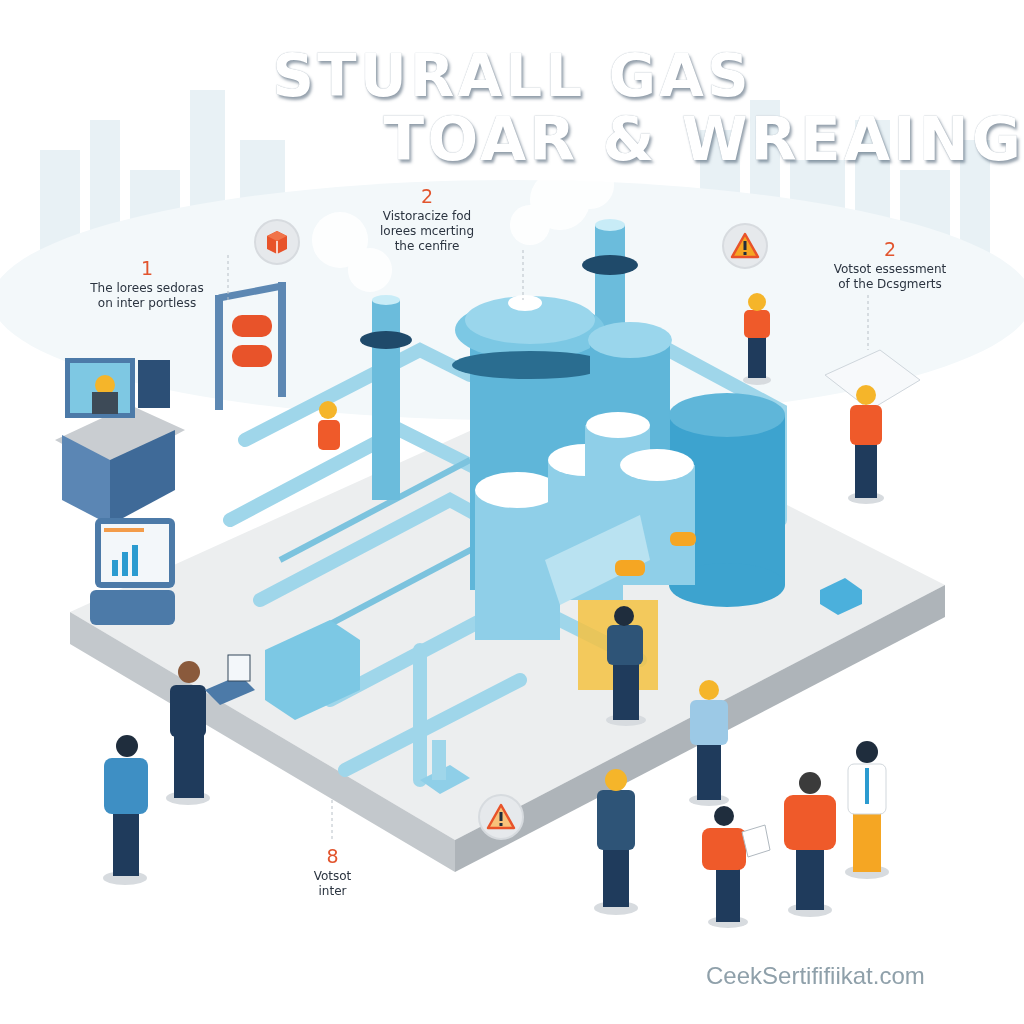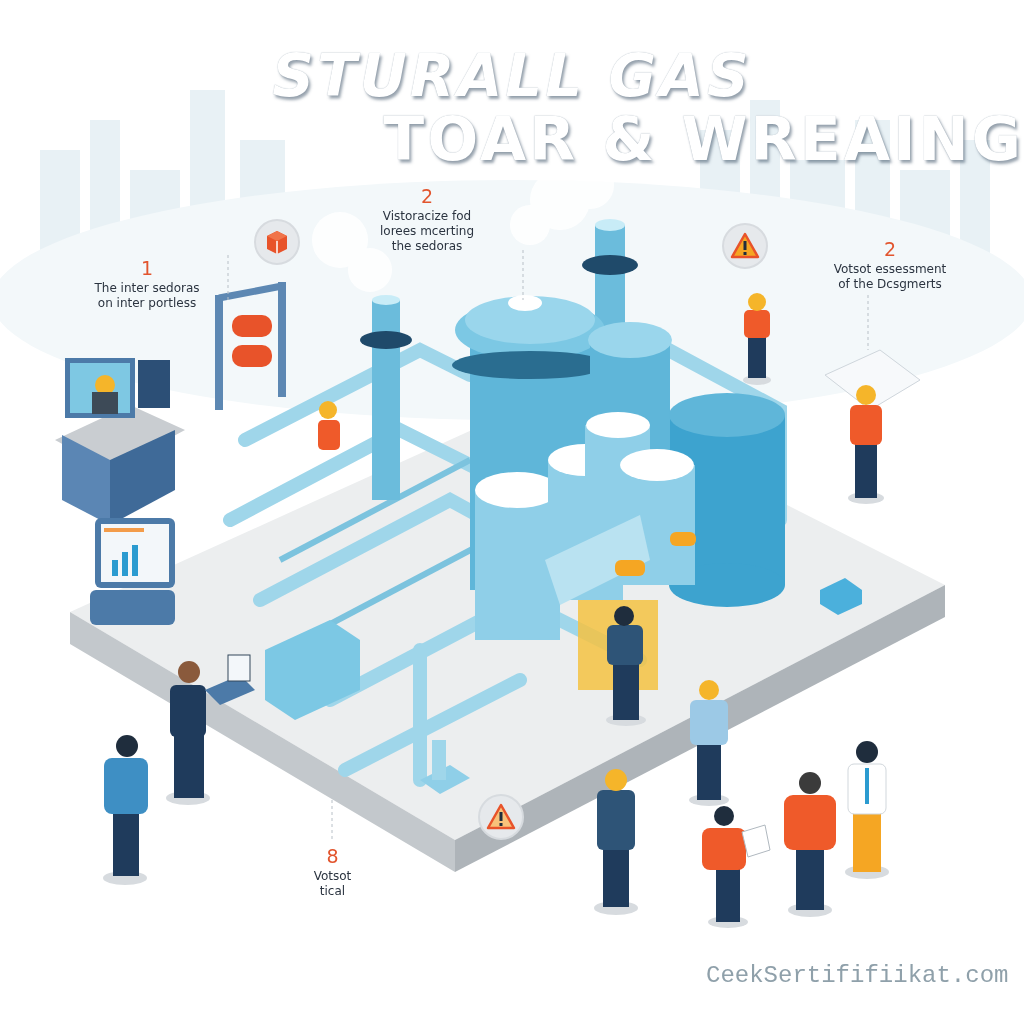--- a/index.html
+++ b/index.html
@@ -1,25 +1,25 @@
 <!DOCTYPE html>
 <html><head>
 <meta charset="utf-8">
 <style>
   html,body{margin:0;padding:0;background:#ffffff;}
   body{width:1024px;height:1024px;overflow:hidden;position:relative;font-family:"DejaVu Sans",sans-serif;}
   #scene{position:absolute;left:0;top:0;width:1024px;height:1024px;}
   .title{position:absolute;left:0;width:1024px;text-align:center;font-family:"DejaVu Sans",sans-serif;font-weight:bold;color:#ffffff;letter-spacing:3px;
     text-shadow:2px 3px 3px rgba(70,90,110,0.55),0 0 1px #9aa8b4;}
-  .title.l1{top:42px;font-size:58px;font-style:italic;}
+  .title.l1{top:42px;font-size:58px;}
   .title.l2{top:104px;font-size:60px;text-align:right;}
   .callout{position:absolute;text-align:center;color:#2b3440;font-size:12px;line-height:15px;}
   .callout .num{display:block;color:#e2552e;font-size:19px;line-height:22px;margin-bottom:2px;}
   .icon-badge{position:absolute;width:42px;height:42px;border-radius:50%;background:#e6e9ec;border:2px solid #d7dbdf;}
-  .watermark{position:absolute;left:706px;top:962px;font-family:Liberation Mono, monospace;font-size:24px;color:#8fa0aa;}
+  .watermark{position:absolute;left:706px;top:962px;font-family:Liberation Sans, sans-serif;font-size:24px;color:#8fa0aa;}
 </style>
 </head>
 <body>
 
 <svg id="scene" viewBox="0 0 1024 1024" xmlns="http://www.w3.org/2000/svg">
 
   <g fill="#e8f1f5">
     <rect x="40" y="150" width="40" height="110"></rect>
     <rect x="90" y="120" width="30" height="140"></rect>
     <rect x="130" y="170" width="50" height="90"></rect>
@@ -227,41 +227,41 @@
     <line x1="332" y1="800" x2="332" y2="842"></line>
     <line x1="228" y1="255" x2="228" y2="300"></line>
   </g>
 </svg>
 
 <div class="title l1">STURALL GAS</div>
 <div class="title l2">TOAR &amp; WREAING</div>
 
 <div class="callout" style="left:82px;top:257px;width:130px;">
   <span class="num">1</span>
-  <div>The inter sedoras</div>
+  <div>The lorees sedoras</div>
   <div>on inter portless</div>
 </div>
 
 <div class="callout" style="left:362px;top:185px;width:130px;">
   <span class="num">2</span>
   <div>Vistoracize fod</div>
   <div>lorees mcerting</div>
-  <div>the sedoras</div>
+  <div>the cenfire</div>
 </div>
 
 <div class="callout" style="left:820px;top:238px;width:140px;">
   <span class="num">2</span>
   <div>Votsot essessment</div>
   <div>of the Dcsgmerts</div>
 </div>
 
 <div class="callout" style="left:295px;top:845px;width:75px;">
   <span class="num">8</span>
   <div>Votsot</div>
-  <div>tical</div>
+  <div>inter</div>
 </div>
 
 <div class="icon-badge" style="left:254px;top:219px;">
   <svg width="42" height="42" viewBox="0 0 42 42">
     <polygon points="21,10 31,15 31,28 21,33 11,28 11,15" fill="#e8532a"></polygon>
     <polygon points="21,10 31,15 21,20 11,15" fill="#f0744a"></polygon>
     <line x1="21" y1="20" x2="21" y2="33" stroke="#ffffff" stroke-width="1.5"></line>
   </svg>
 </div>
 <div class="icon-badge" style="left:722px;top:223px;">

